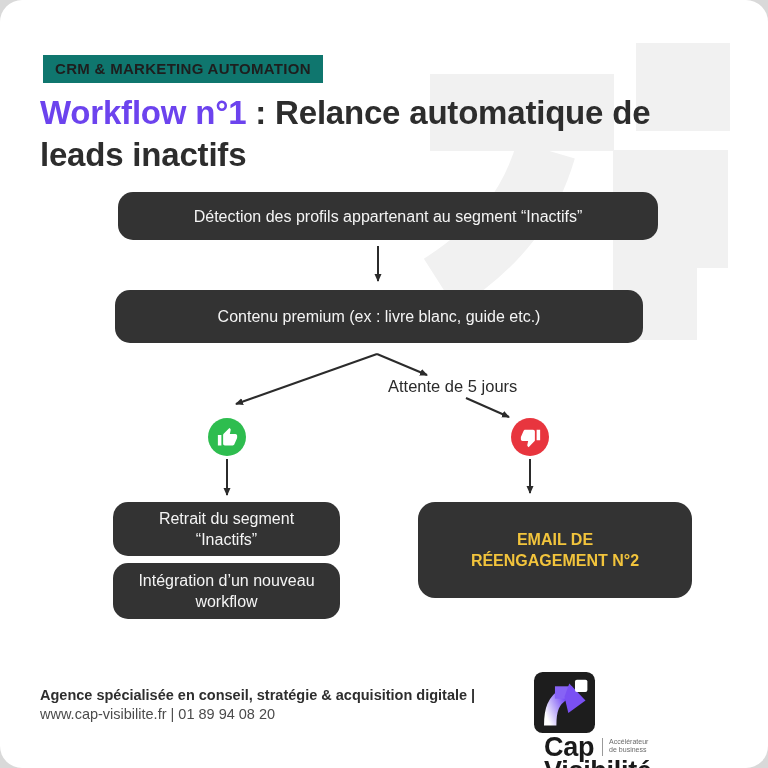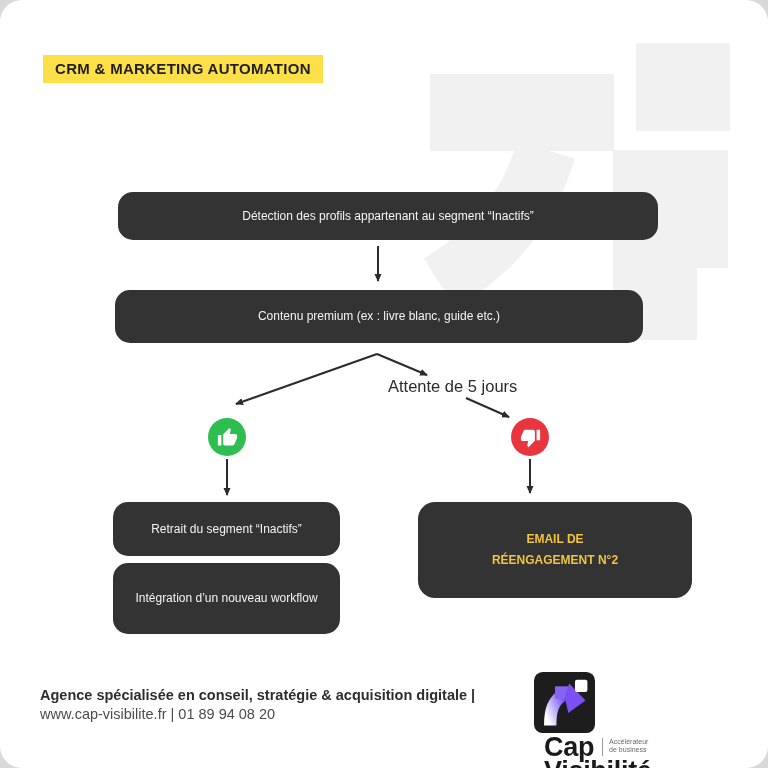--- a/index.html
+++ b/index.html
@@ -10,41 +10,41 @@
     font-family:"Liberation Sans","DejaVu Sans",sans-serif;
   }
   .layer{position:absolute;inset:0;width:768px;height:768px;}
   .watermark{z-index:0;pointer-events:none;}
   .connectors{z-index:1;pointer-events:none;}
   .content{position:absolute;z-index:2;}
 
   
   .badge{
     left:43px;top:55px;height:28px;line-height:28px;padding:0 12px;
-    background:#fde047;color:#1e1e1e;font-size:15px;font-weight:700;
+    background:#0f766e;color:#1e1e1e;font-size:15px;font-weight:700;
     letter-spacing:.3px;display:inline-block;
   }
   .title{
     left:40px;top:92px;width:700px;
     font-size:33px;line-height:42px;font-weight:800;color:#2d2d2d;
     letter-spacing:-.2px;
   }
   .title .hl{color:#6c43ee;}
 
   
   .node{
     background:#333333;color:#f4f4f4;border-radius:15px;
     display:flex;flex-direction:column;align-items:center;justify-content:center;
-    text-align:center;font-size:12px;line-height:21px;
+    text-align:center;font-size:16px;line-height:21px;
   }
   .node .yellow{color:#f2c43c;font-weight:700;}
   .box-detect{left:118px;top:192px;width:540px;height:48px;}
   .box-email1{left:115px;top:290px;width:528px;height:53px;}
   .box-retrait{left:113px;top:502px;width:227px;height:54px;padding:4px 18px;}
-  .box-workflow{left:113px;top:563px;width:227px;height:71px;padding:4px 14px;}
+  .box-workflow{left:113px;top:563px;width:227px;height:56px;padding:4px 14px;}
   .box-email2{left:418px;top:502px;width:274px;height:96px;padding:6px 10px;border-radius:17px;}
 
   .wait-label{
     left:388px;top:377px;font-size:16.5px;color:#2b2b2b;white-space:nowrap;
   }
 
   .thumb{
     width:38px;height:38px;border-radius:50%;
     display:flex;align-items:center;justify-content:center;
   }
@@ -86,20 +86,23 @@
       <path d="M377 354 L236 404" marker-end="url(#arr)"></path>
       <path d="M377 354 L427 375" marker-end="url(#arr)"></path>
       <path d="M466 398 L509 417" marker-end="url(#arr)"></path>
       <path d="M227 459 L227 495" marker-end="url(#arr)"></path>
       <path d="M530 459 L530 493" marker-end="url(#arr)"></path>
     </g>
   </svg>
 
   <div class="content badge">CRM &amp; MARKETING AUTOMATION</div>
 
+  <h1 class="content title" style="margin:0;">
+    <span class="hl">Workflow n°1</span><span> : Relance automatique de leads inactifs</span>
+  </h1>
 
   <div class="content node box-detect">
     <span>Détection des profils appartenant au segment “Inactifs”</span>
   </div>
 
   <div class="content node box-email1">
     <span>Contenu premium (ex : livre blanc, guide etc.)</span>
   </div>
 
   <div class="content wait-label">Attente de 5 jours</div>

